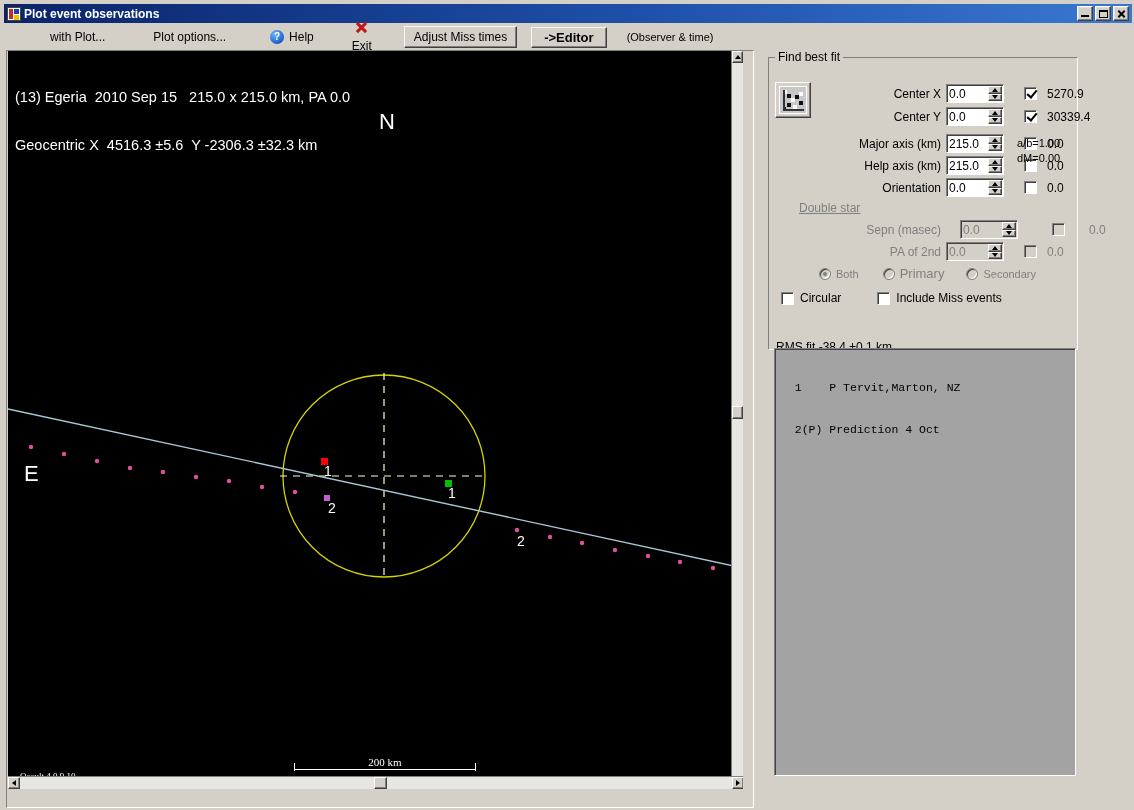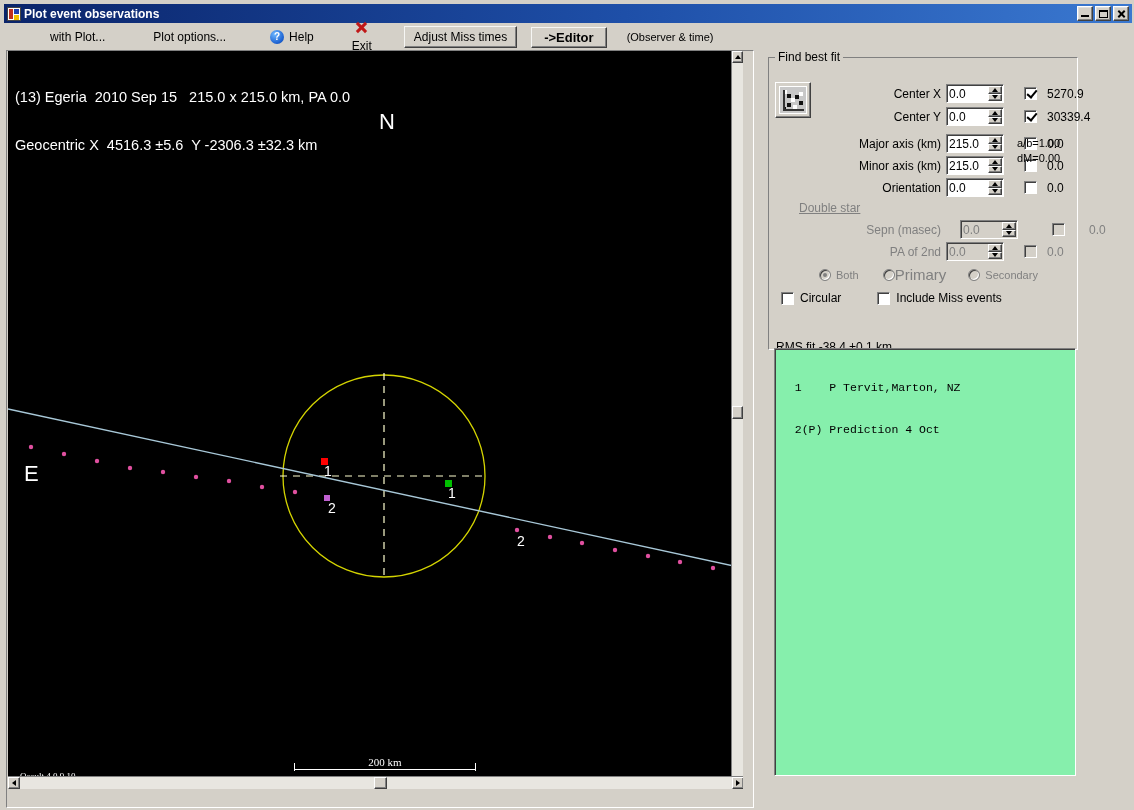--- a/index.html
+++ b/index.html
@@ -336,21 +336,21 @@
   #graph-icon-btn .inner {
     width: 100%; height: 100%;
     background: #b8b8b8;
     border: 1px solid #fff;
     box-sizing: border-box;
     position: relative; overflow: hidden;
   }
   #obslist {
     position: absolute; left: 6px; top: 298px;
     width: 302px; height: 428px;
-    background: #86efac;
+    background: #a3a3a3;
     border: 1px solid #808080;
     border-right-color: #fff; border-bottom-color: #fff;
     box-shadow: inset 1px 1px 0 #404040;
     box-sizing: border-box;
     padding: 4px 6px;
     font-family: "Liberation Mono", monospace;
     font-size: 11.5px; line-height: 14px;
     color: #000; white-space: pre;
     overflow: hidden;
   }
@@ -555,21 +555,21 @@
               <div>
                 <span class="arrow-g ag-dn"></span>
               </div>
             </span>
         </span>
         <span class="chk" style="margin-left:20px;"></span>
         <span class="sval">0.0</span>
       </div>
 
       <div class="fitrow" style="left:24px; top:92px;">
-        <span class="flabel" style="width:148px;">Minor axis (km)</span>
+        <span class="flabel" style="width:148px;">Help axis (km)</span>
         <span class="spin">
           <input type="text" value="215.0" style="">
           <span class="spinbtns">
               <div>
                 <span class="arrow-g ag-up"></span>
               </div>
               <div>
                 <span class="arrow-g ag-dn"></span>
               </div>
             </span>
@@ -631,21 +631,21 @@
             </span>
         </span>
         <span class="chk dis" style="margin-left:20px;"></span>
         <span class="sval dis-txt">0.0</span>
       </div>
 
       <div class="fitrow" style="left:50px; top:202px;">
         <span class="radio on"></span>
         <span class="dis-txt" style="margin-left:5px;font-size:11px;">Both</span>
         <span class="radio" style="margin-left:24px;"></span>
-        <span class="dis-txt" style="font-size:15px;">Primary</span>
+        <span class="dis-txt" style="margin-left:5px;font-size:13px;">Primary</span>
         <span class="radio" style="margin-left:22px;"></span>
         <span class="dis-txt" style="margin-left:5px;font-size:11px;">Secondary</span>
       </div>
 
       <div class="fitrow" style="left:12px; top:227px;">
         <span class="chk"></span>
         <span style="margin-left:6px;">Circular</span>
         <span class="chk" style="margin-left:36px;"></span>
         <span style="margin-left:6px;">Include Miss events</span>
       </div>

